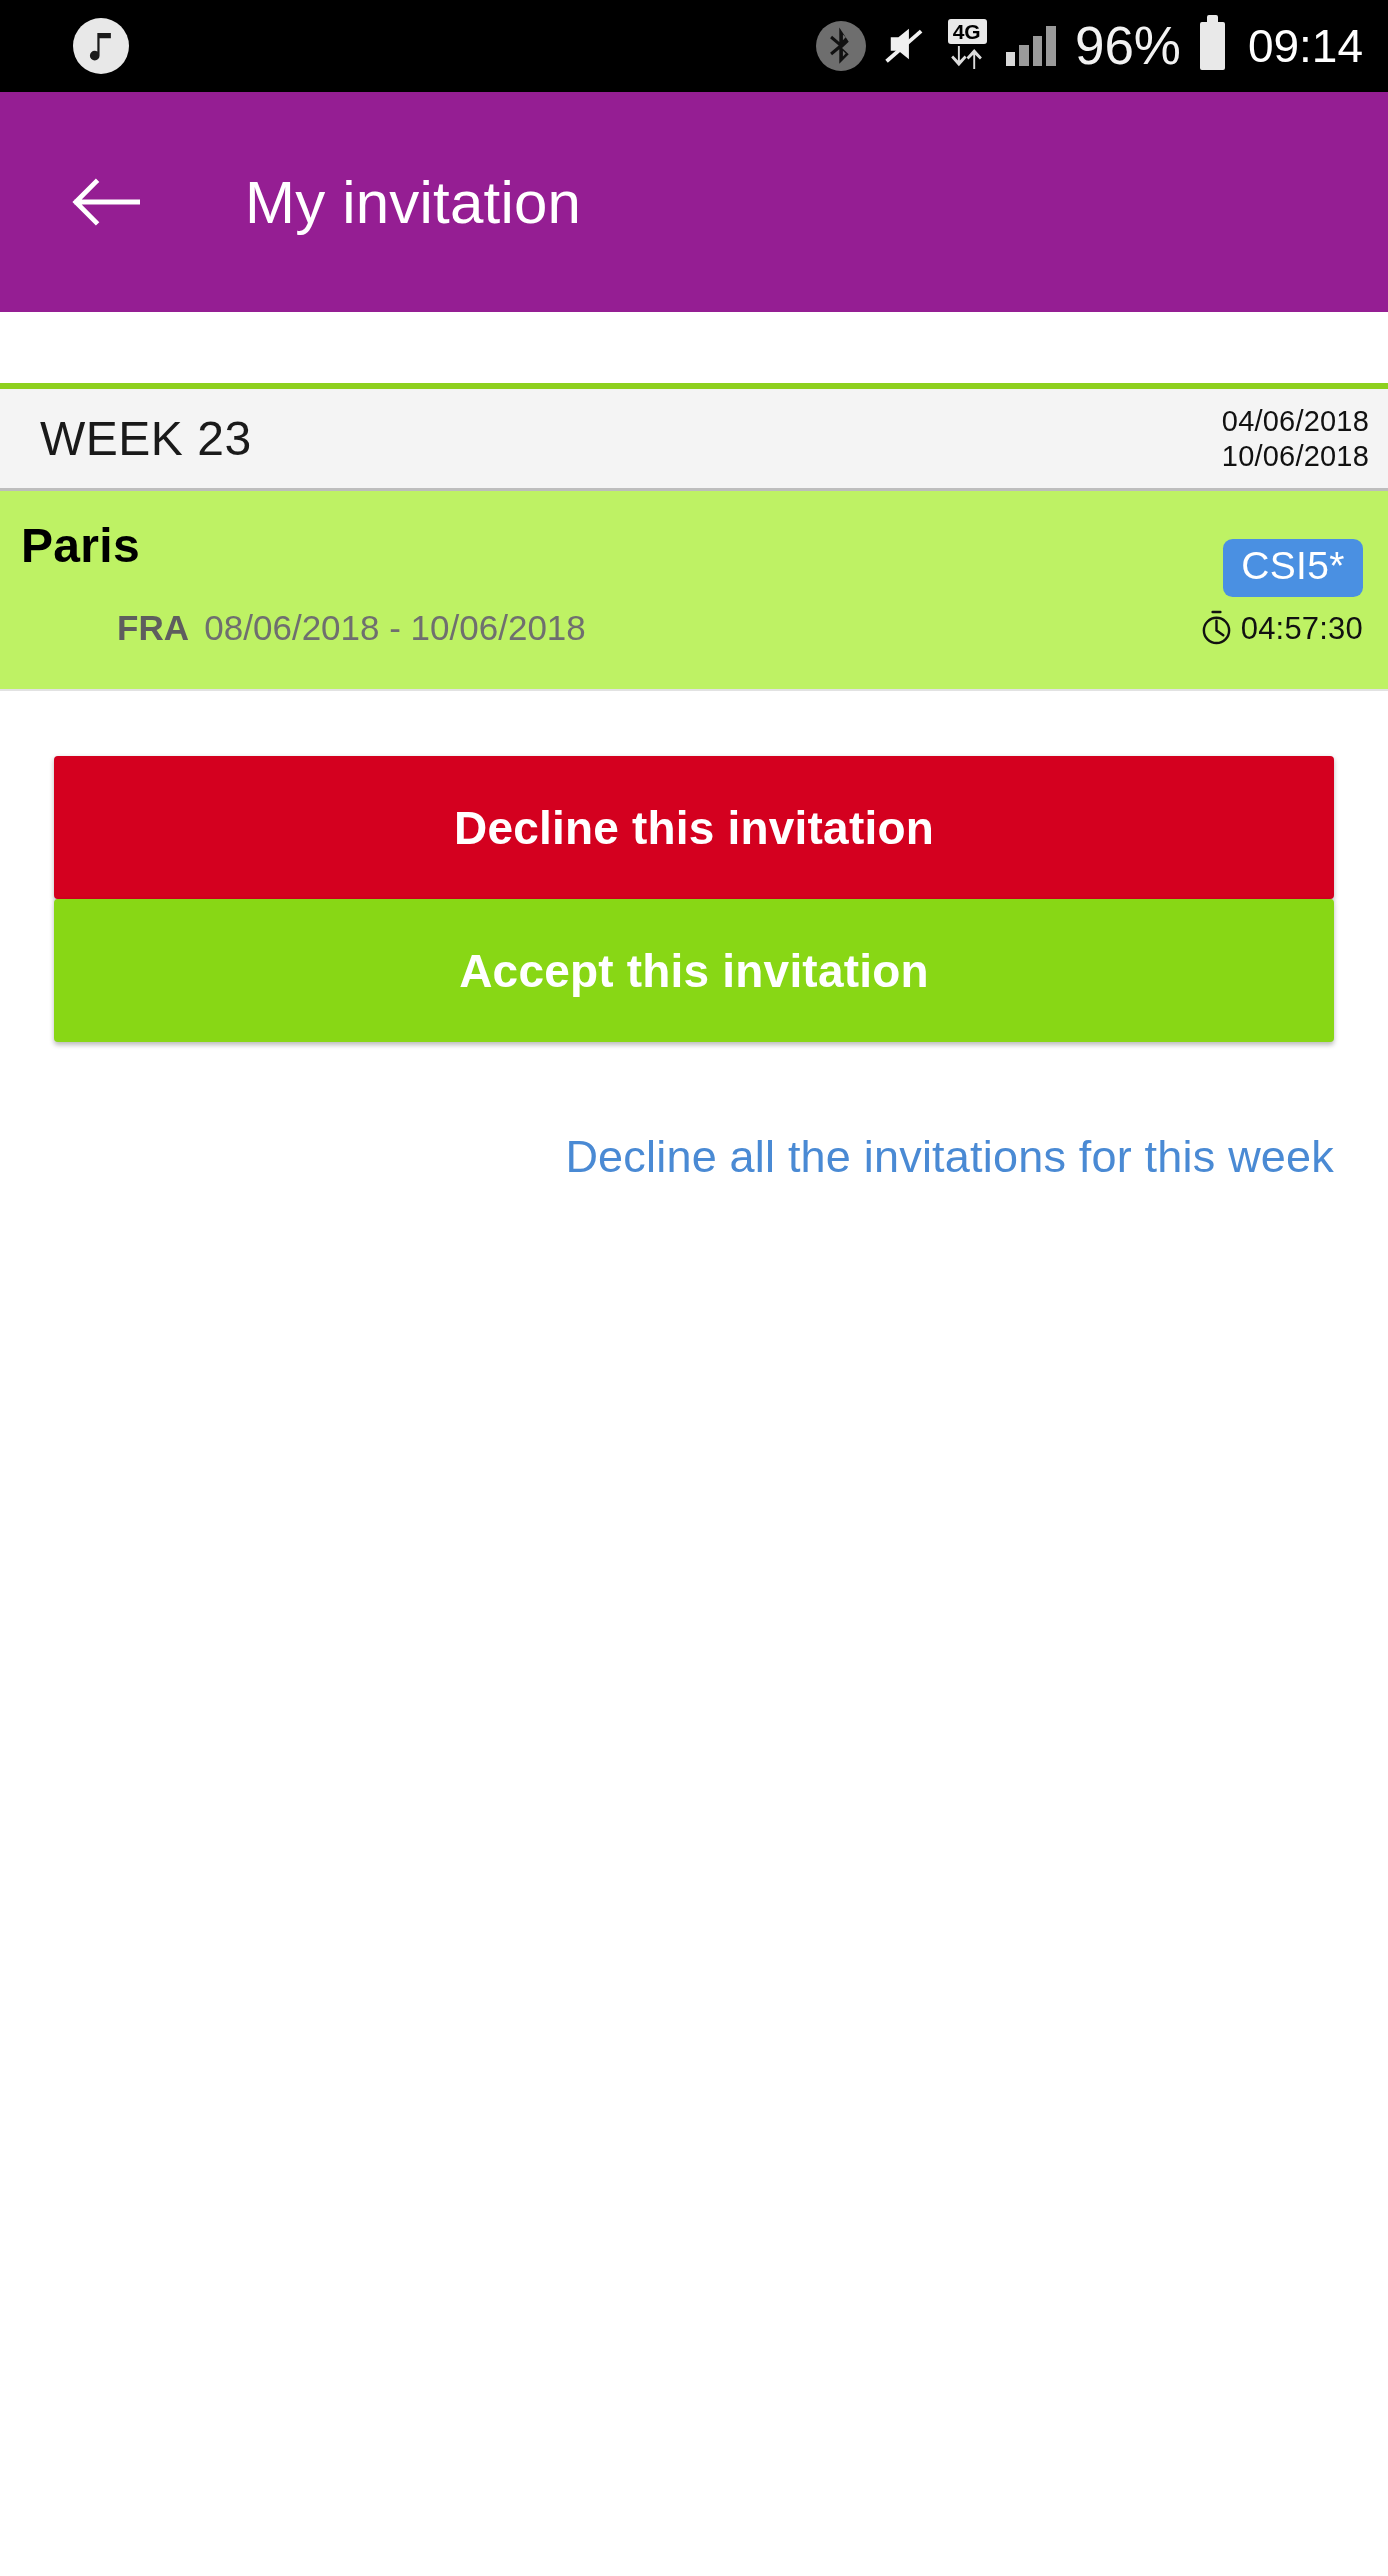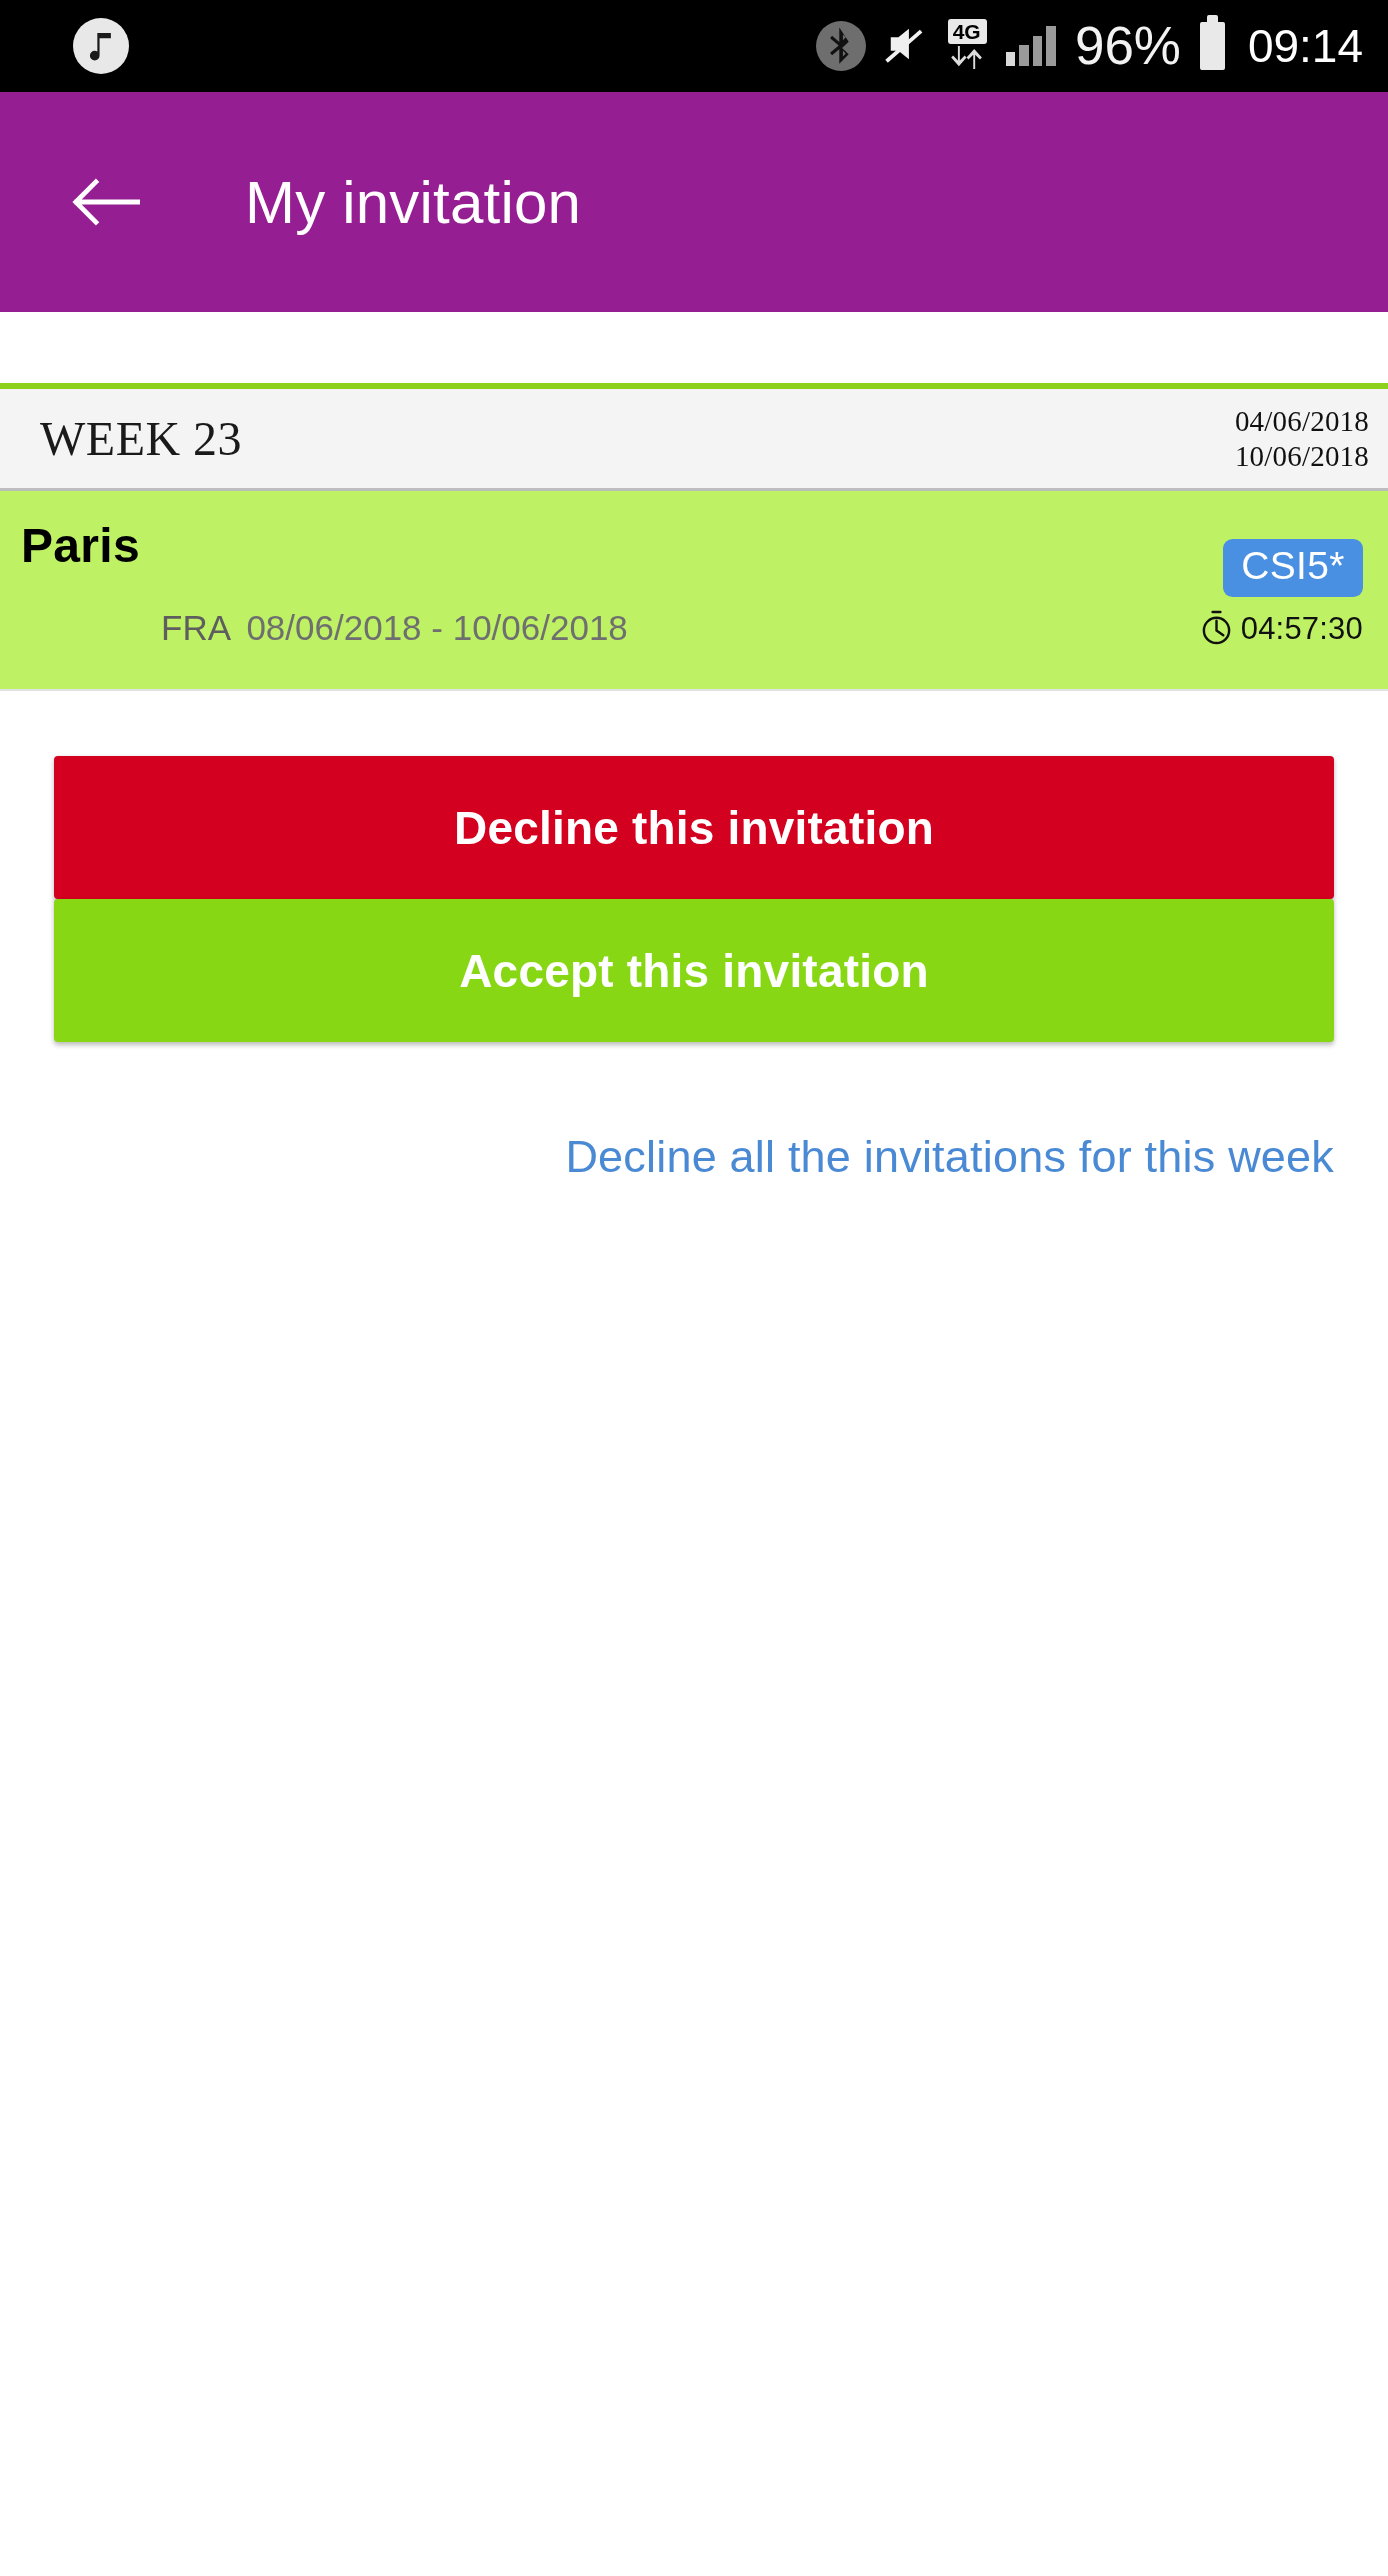--- a/index.html
+++ b/index.html
@@ -101,21 +101,20 @@
   
   .week-header {
     background: #f4f4f4;
     border-top: 6.7px solid #8ed01e;
     border-bottom: 3.9px solid #bdbdbd;
     height: 108px;
     display: flex;
     align-items: center;
     padding: 0 19px 0 40px;
     position: relative;
-    font-family: Liberation Serif, serif;
   }
   .week-title {
     font-size: 48px;
     font-weight: 400;
     color: #1a1a1a;
     letter-spacing: 0.5px;
   }
   .week-dates {
     margin-left: auto;
     text-align: right;
@@ -144,24 +143,23 @@
     letter-spacing: 0.3px;
   }
   .event-sub {
     margin-top: 35px;
     padding-left: 96px;
     font-size: 35px;
     color: #6f6f6f;
     white-space: nowrap;
   }
   .event-sub .nat {
-    font-weight: 400;
+    font-weight: 700;
     color: #5e5e5e;
     margin-right: 15.4px;
-    margin-left: 44px;
   }
   .event-side {
     display: flex;
     flex-direction: column;
     align-items: flex-end;
     justify-content: flex-start;
     padding-top: 21px;
   }
   .badge-level {
     background: #4a90e2;

